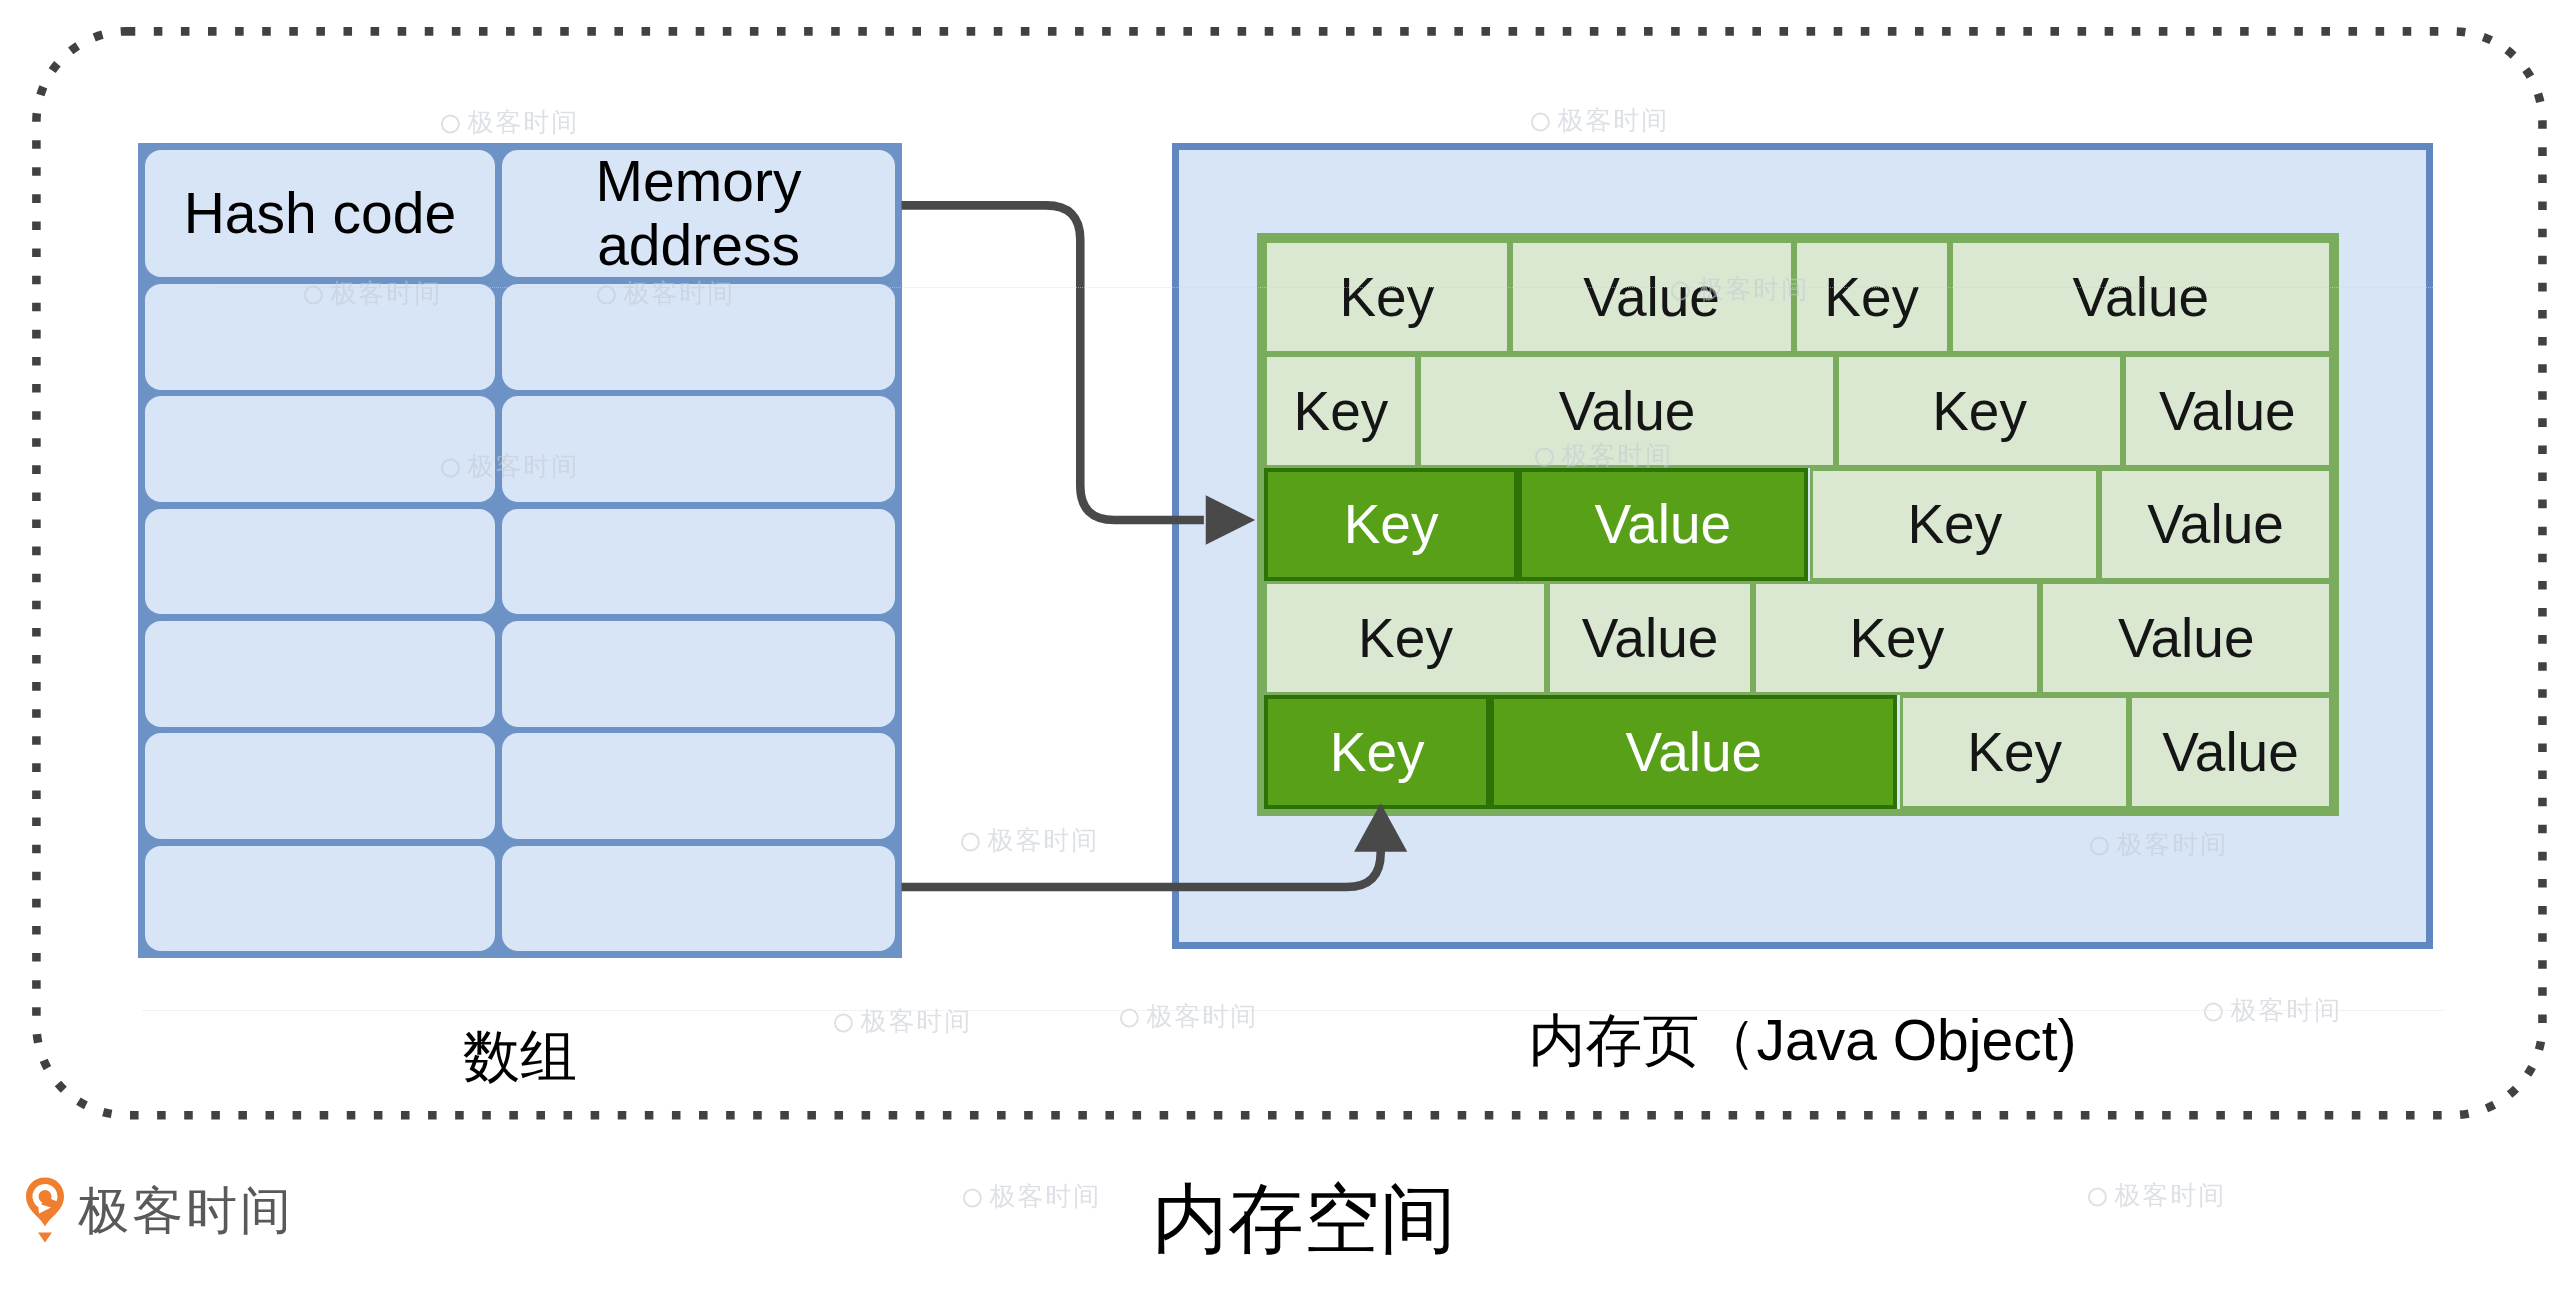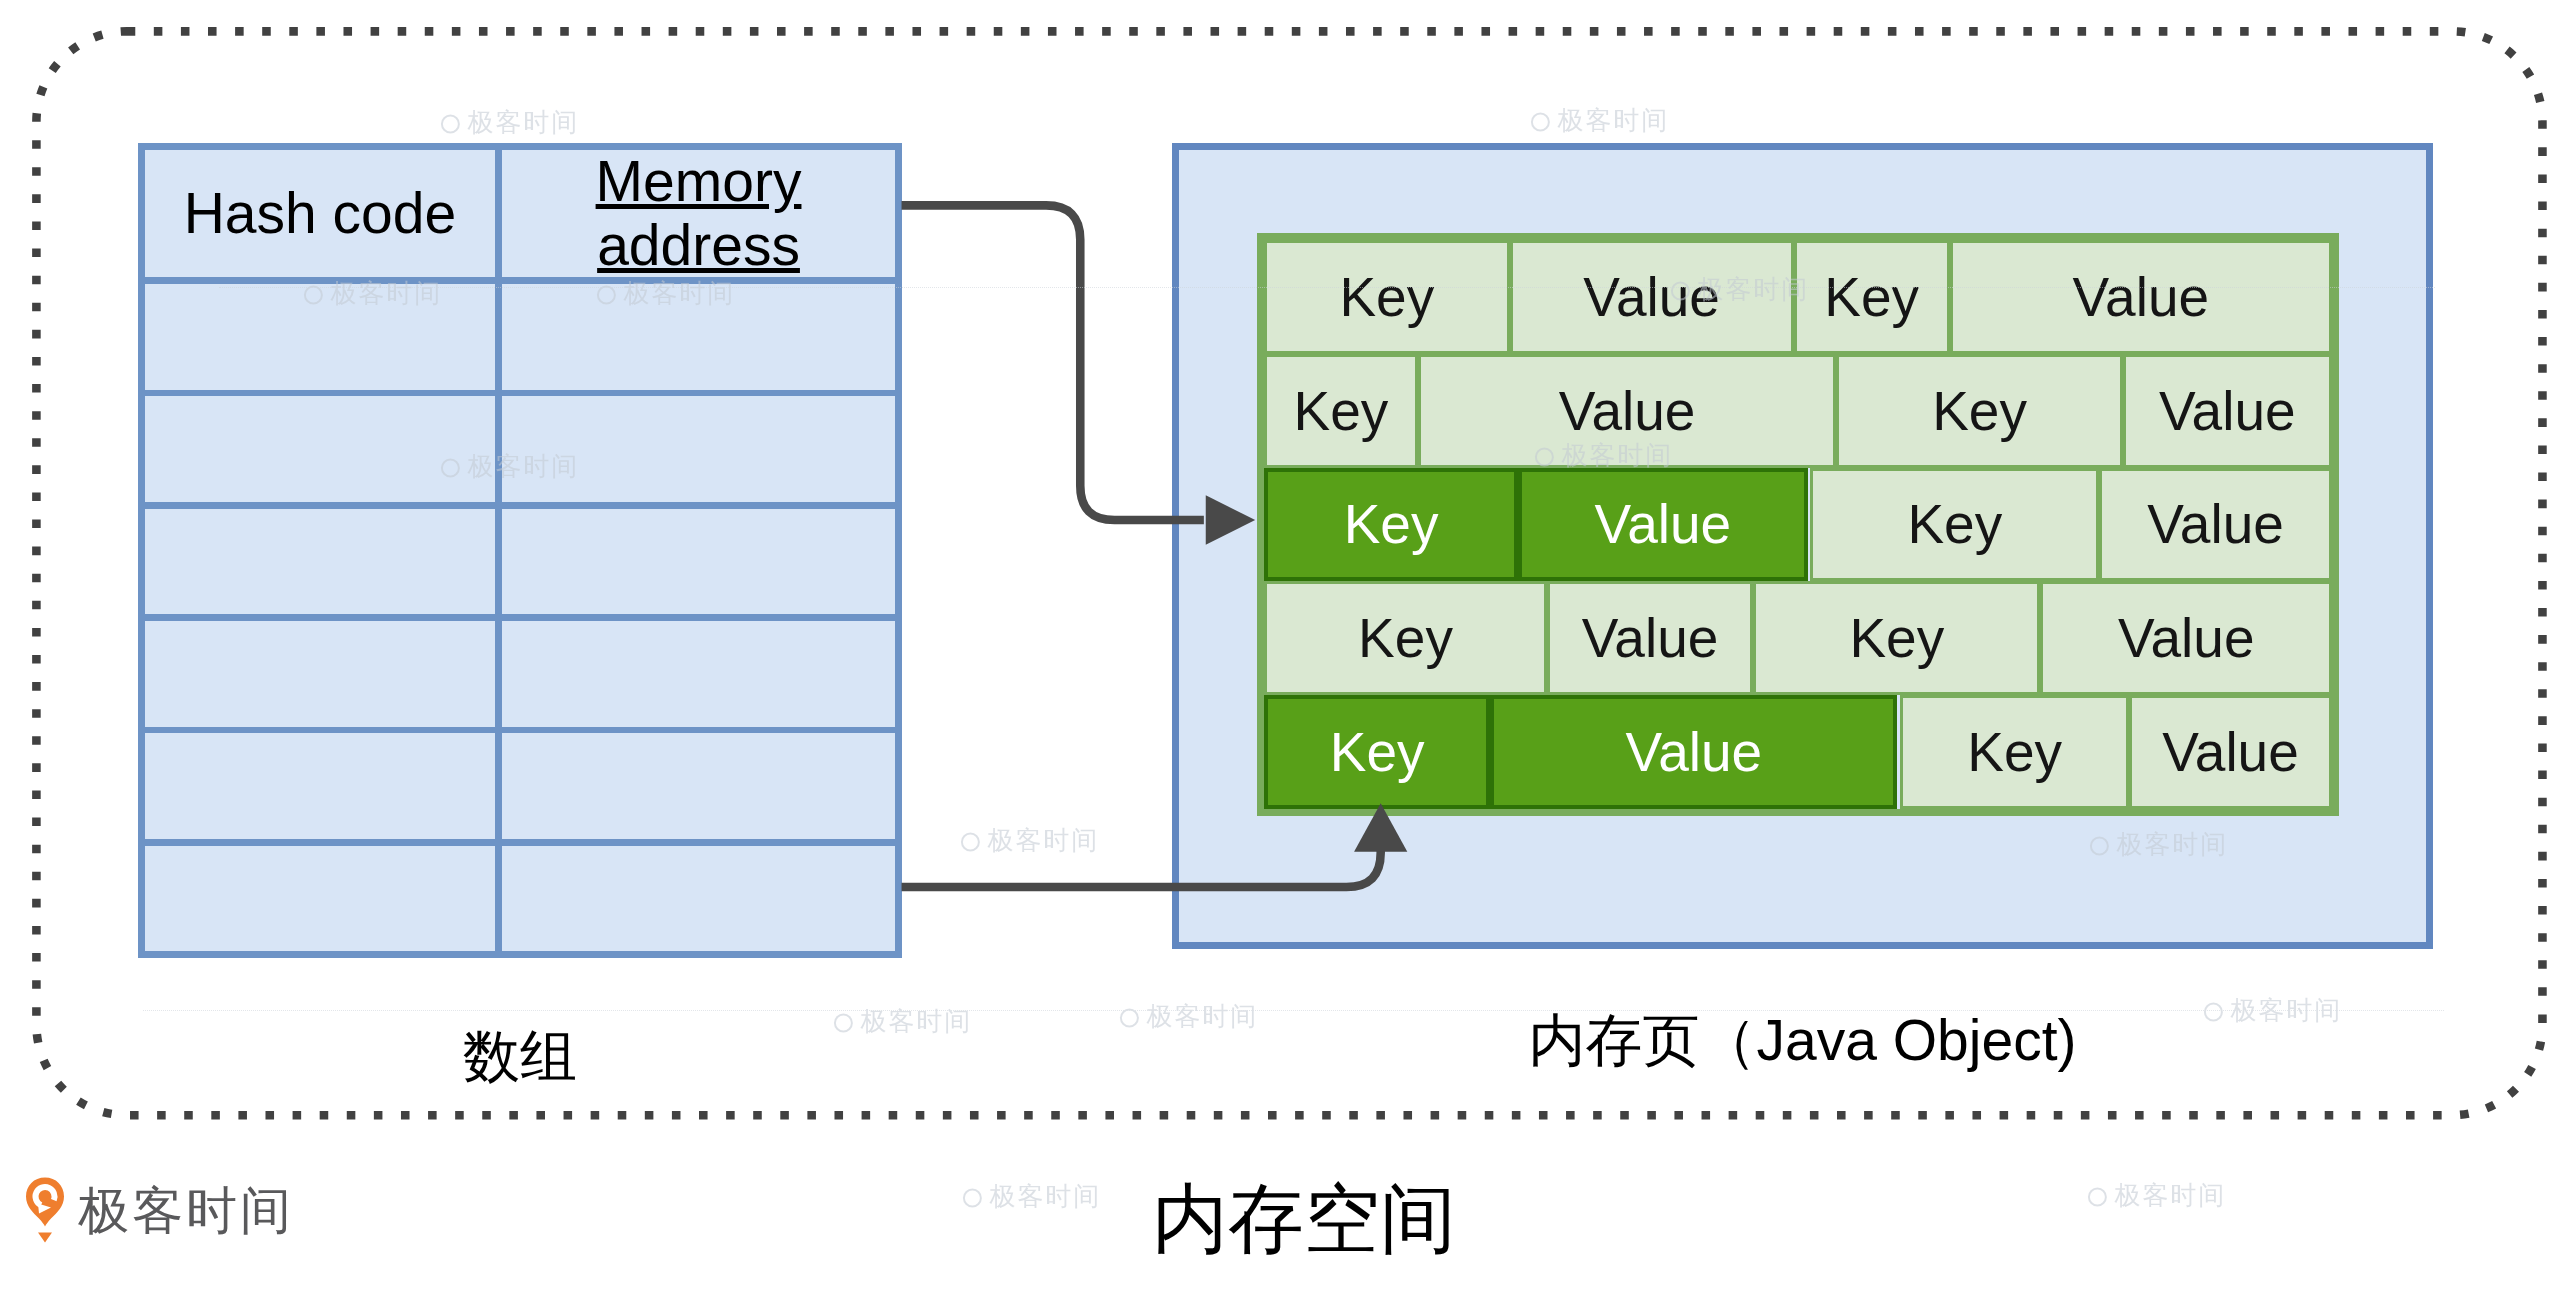--- a/index.html
+++ b/index.html
@@ -25,23 +25,23 @@
   
   #array-table{
     position:absolute;left:138px;top:143px;width:764px;height:815px;
     background:var(--table-border);
     box-sizing:border-box;padding:6.7px;
     display:grid;grid-template-columns:47.1fr 52.9fr;grid-auto-rows:1fr;gap:6.7px;
   }
   .at-cell{
     background:var(--table-fill);
     display:flex;align-items:center;justify-content:center;text-align:center;
-    font-size:57px;line-height:1.12;color:#000;
-  }
-  .at-cell .wrap2{max-width:285px;text-decoration:underline;}
+    font-size:57px;line-height:1.12;color:#000;border-radius:16px;
+  }
+  .at-cell .wrap2{max-width:285px;}
 
   
   #memory-box{
     position:absolute;left:1172px;top:143px;width:1261px;height:806px;
     box-sizing:border-box;background:var(--table-fill);
     border:7.6px solid var(--box-border);
   }
   #kv-grid{
     position:absolute;left:78px;top:83px;width:1082px;height:583px;
     box-sizing:border-box;border:7.6px solid var(--green-border);

